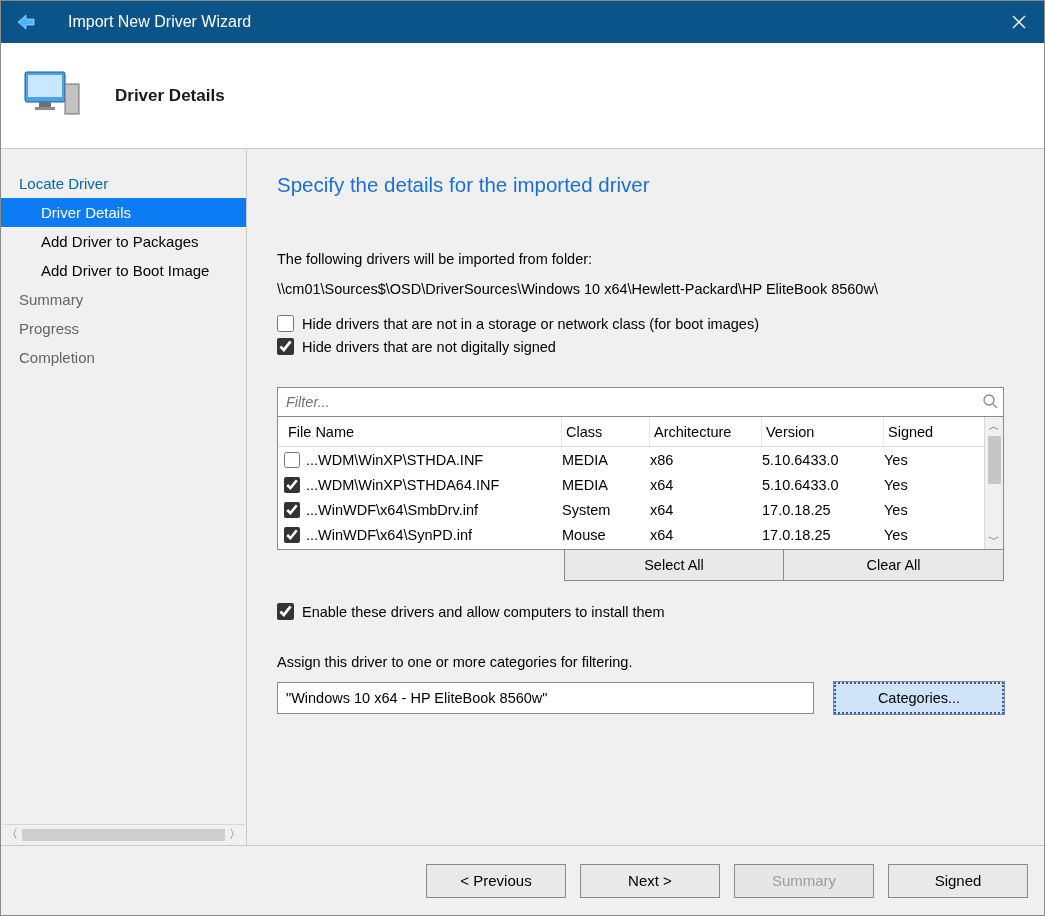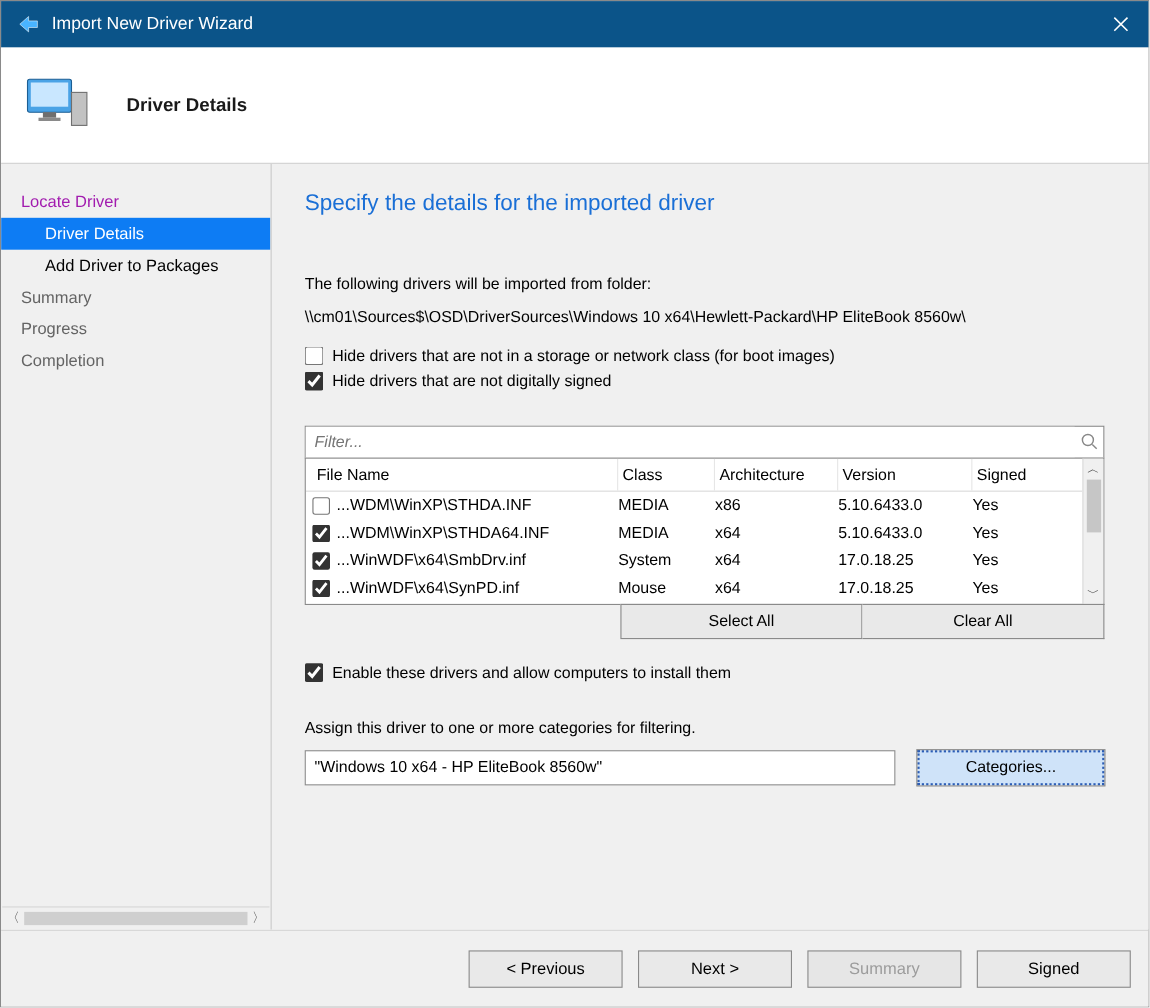--- a/index.html
+++ b/index.html
@@ -25,21 +25,21 @@
     display: flex;
     align-items: center;
     padding: 0 14px;
     position: relative;
   }
   .titlebar-icon {
     width: 22px; height: 22px;
     display: flex; align-items: center; justify-content: center;
     margin-right: 10px;
   }
-  .titlebar-text { font-size: 16px; }
+  .titlebar-text { font-size: 16px; margin-left: 21px; }
   .titlebar-close {
     position: absolute; right: 14px; top: 10px;
     width: 22px; height: 22px; cursor: default;
     display: flex; align-items: center; justify-content: center;
   }
   .banner {
     height: 106px;
     background: #fff;
     border-bottom: 1px solid #c9c9c9;
     display: flex; align-items: center;
@@ -55,21 +55,21 @@
   }
   .sidebar {
     width: 245px;
     background: #f0f0f0;
     padding-top: 20px;
     overflow: hidden;
   }
   .nav-root {
     padding: 6px 18px;
     font-size: 15px;
-    color: #a21caf;
+    color: #0369a1;
     cursor: default;
   }
   .nav-sub {
     padding: 6px 18px 6px 40px;
     font-size: 15px;
     color: #000;
     white-space: nowrap;
     cursor: default;
   }
   .nav-sub.active {
@@ -227,20 +227,21 @@
     </span>
     <span class="banner-title">Driver Details</span>
   </div>
 
   <div class="body" style="position:relative;">
 
     <div class="sidebar">
       <div class="nav-root">Locate Driver</div>
       <div class="nav-sub active">Driver Details</div>
       <div class="nav-sub">Add Driver to Packages</div>
+      <div class="nav-sub">Add Driver to Boot Image</div>
       <div class="nav-root dim">Summary</div>
       <div class="nav-root dim">Progress</div>
       <div class="nav-root dim">Completion</div>
     </div>
 
     <div class="content">
       <div class="page-heading">Specify the details for the imported driver</div>
       <div class="intro">The following drivers will be imported from folder:</div>
       <div class="path">\\cm01\Sources$\OSD\DriverSources\Windows 10 x64\Hewlett-Packard\HP EliteBook 8560w\</div>
 

